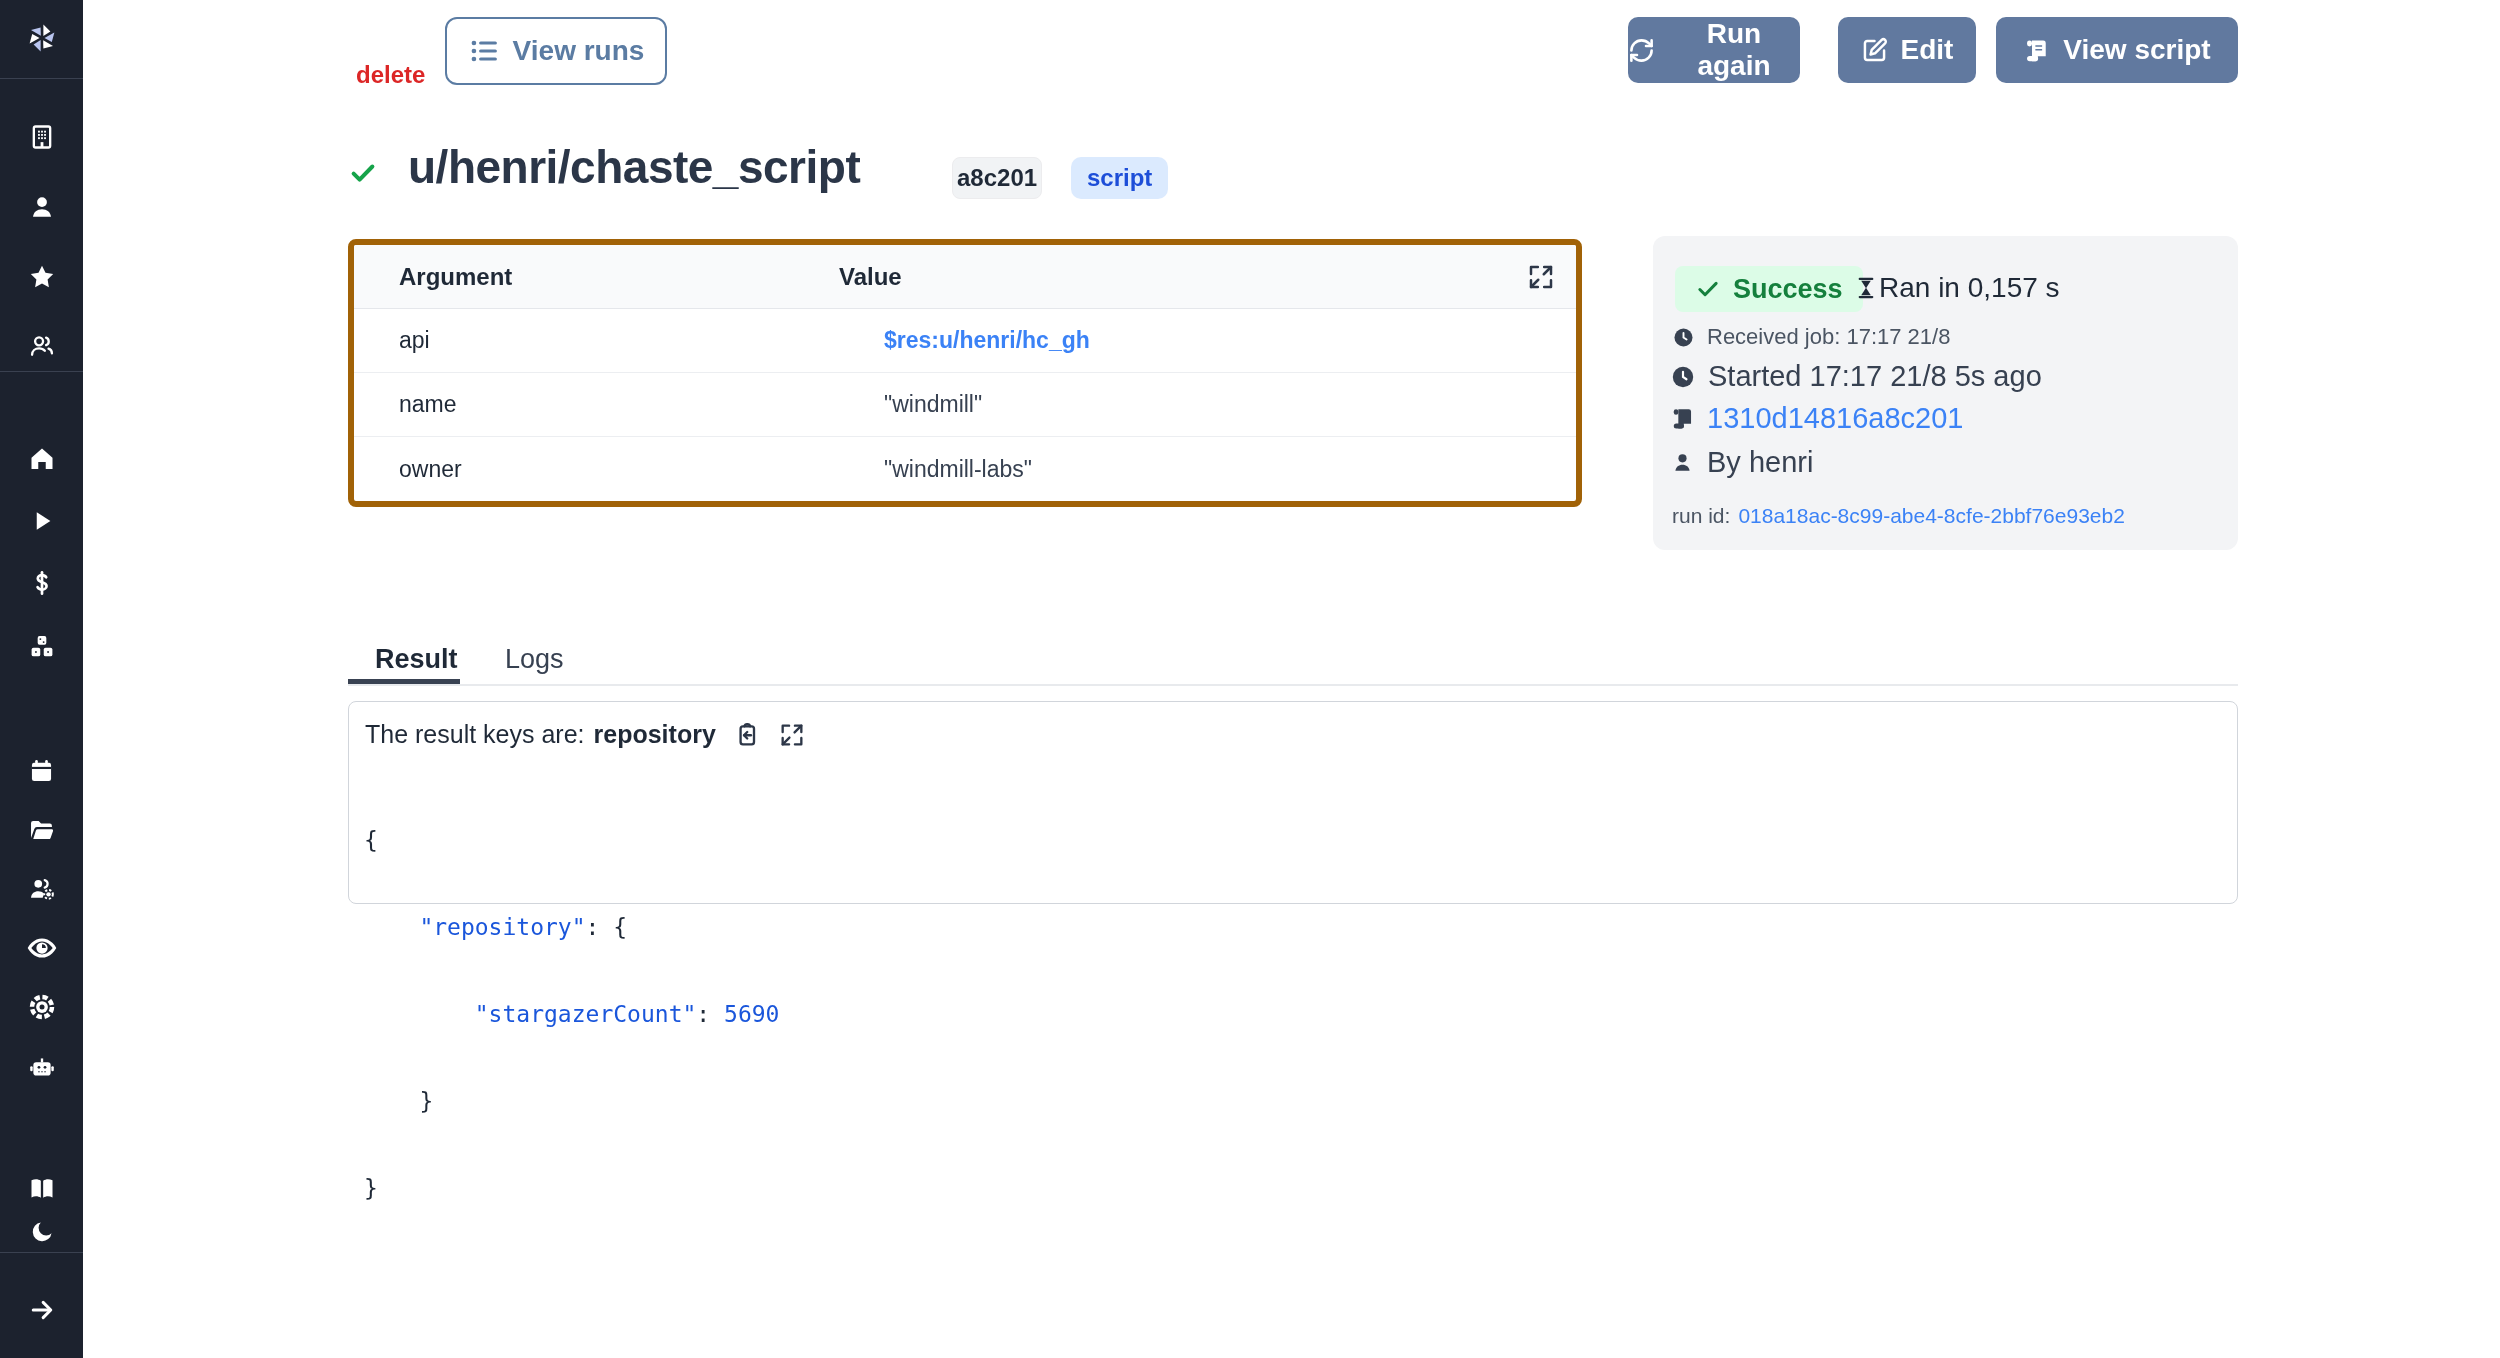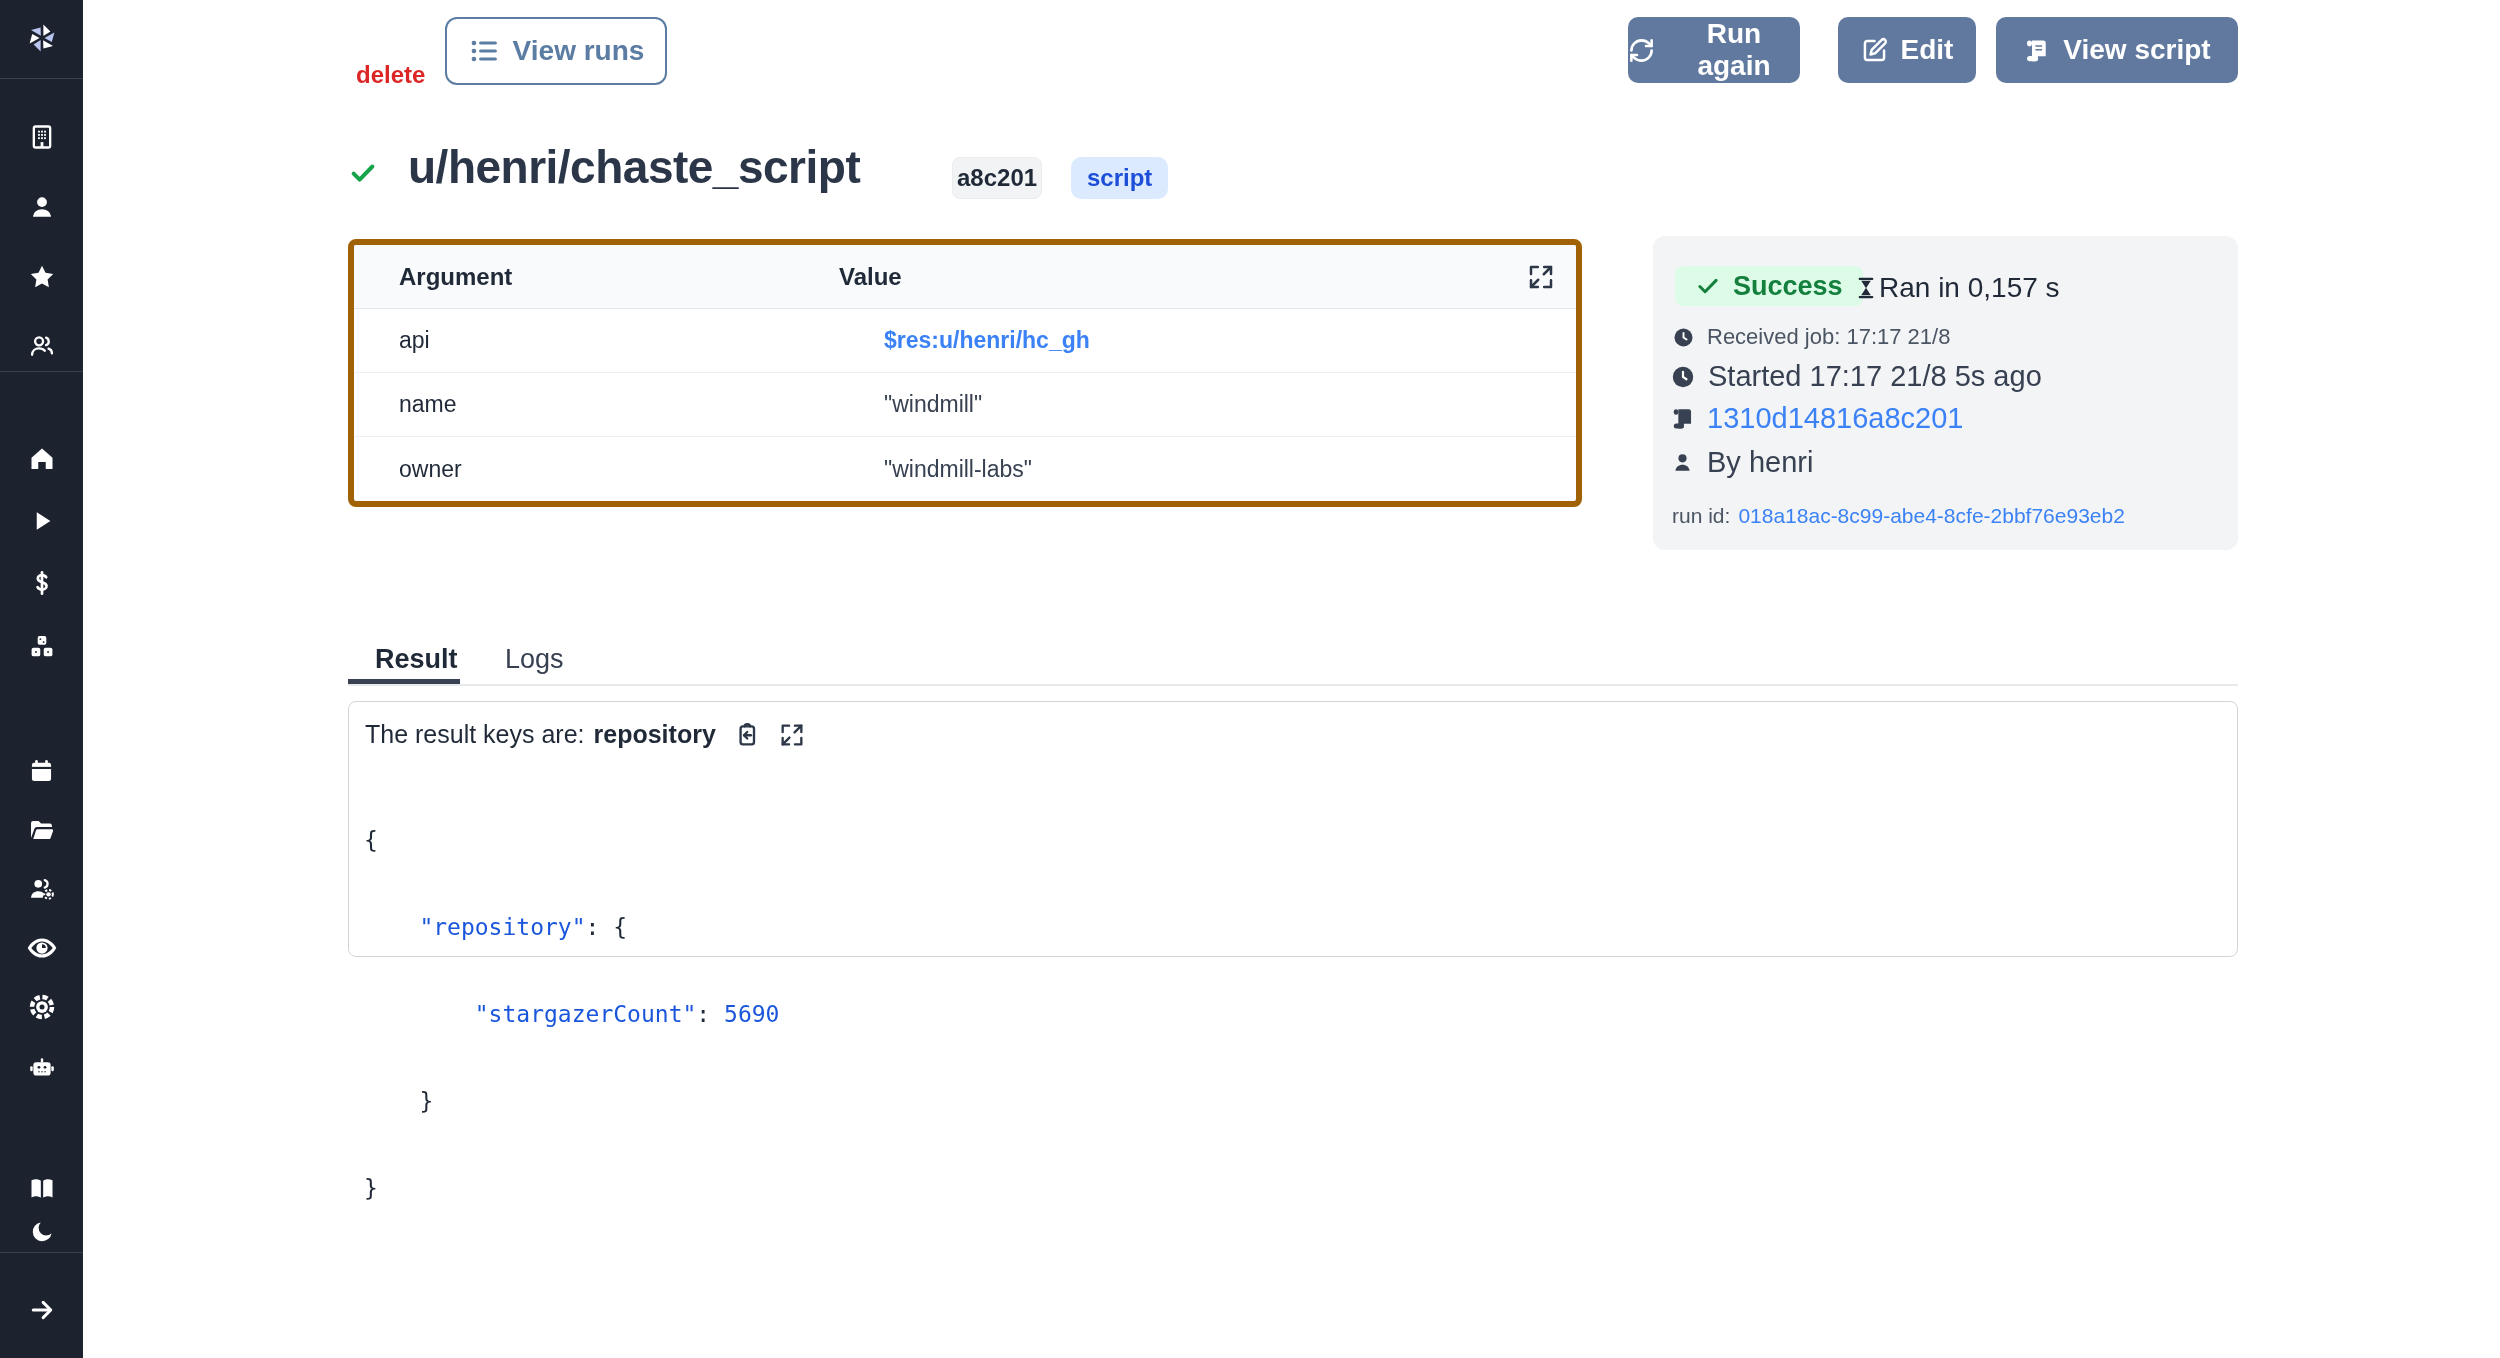--- a/index.html
+++ b/index.html
@@ -50,42 +50,42 @@
   .tbl-expand { position:absolute; right:20px; top:17px; cursor:pointer; }
   .args-row { height:64px; display:flex; align-items:center; border-bottom:1px solid #eceef1; }
   .args-row:last-child { border-bottom:none; }
   .cell-arg { padding-left:45px; width:485px; font-size:23px; color:#1f2937; }
   .cell-val { font-size:23px; color:#374151;margin-left:45px; }
   .res-link { color:#3b82f6; font-weight:600; cursor:pointer; }
 
   
   .status-panel { position:absolute; left:1653px; top:236px; width:585px; height:314px;
                   background:#f3f4f6; border-radius:12px; }
-  .success-badge { position:absolute; left:22px; top:30px; height:40px; padding:0 20px;
+  .success-badge { position:absolute; left:22px; top:30px; height:46px; padding:0 20px;
                    background:#dcfce7; border-radius:8px; display:flex; align-items:center; gap:12px;
                    font-size:27px; font-weight:600; color:#15803d; }
   .ran-in { position:absolute; left:200px; top:36px; display:flex; align-items:center; 
             font-size:28px; color:#1f2937; }
   .sp-row { position:absolute; display:flex; align-items:center; gap:12px; }
   .row-received { left:19px; top:88px;  font-size:22px; color:#4b5563; }
   .row-started  { left:17px; top:124px; font-size:29px; color:#374151; }
   .row-job      { left:17px; top:166px; font-size:29px; }
   .row-by       { left:17px; top:210px; font-size:29px; color:#374151; }
   .row-runid    { left:19px; top:268px; font-size:21px; color:#4b5563; gap:8px; }
   .blue-link { color:#3b82f6; cursor:pointer; }
 
   
   .tab { position:absolute; top:644px; font-size:27px; cursor:pointer; }
   .tab-result { left:375px; font-weight:600; color:#1f2937; }
   .tab-logs   { left:505px; font-weight:500; color:#374151; }
   .tab-underline { position:absolute; left:348px; top:679px; width:112px; height:5px; background:#394252; }
   .tabs-border   { position:absolute; left:348px; top:684px; width:1890px; height:2px; background:#e8eaed; }
 
   
-  .result-box { position:absolute; left:348px; top:701px; width:1890px; height:256px;
+  .result-box { position:absolute; left:348px; top:701px; width:1890px; height:203px;
                 border:1px solid #d1d5db; border-radius:8px; background:#fff; }
   .result-head { position:absolute; left:16px; top:18px; display:flex; align-items:center; gap:9px;
                  font-size:25px; color:#1f2937; }
   .keys-bold { font-weight:700; }
   .head-icon { cursor:pointer; margin-left:8px; display:flex; }
   .code { position:absolute; left:15px; top:66px; font-family:"DejaVu Sans Mono",monospace;
           font-size:23px; line-height:29px; color:#1f2937; white-space:pre; }
   .code .k { color:#1a56db; }
   .code .n { color:#1a56db; }
   .ind1 { padding-left:4ch; }

